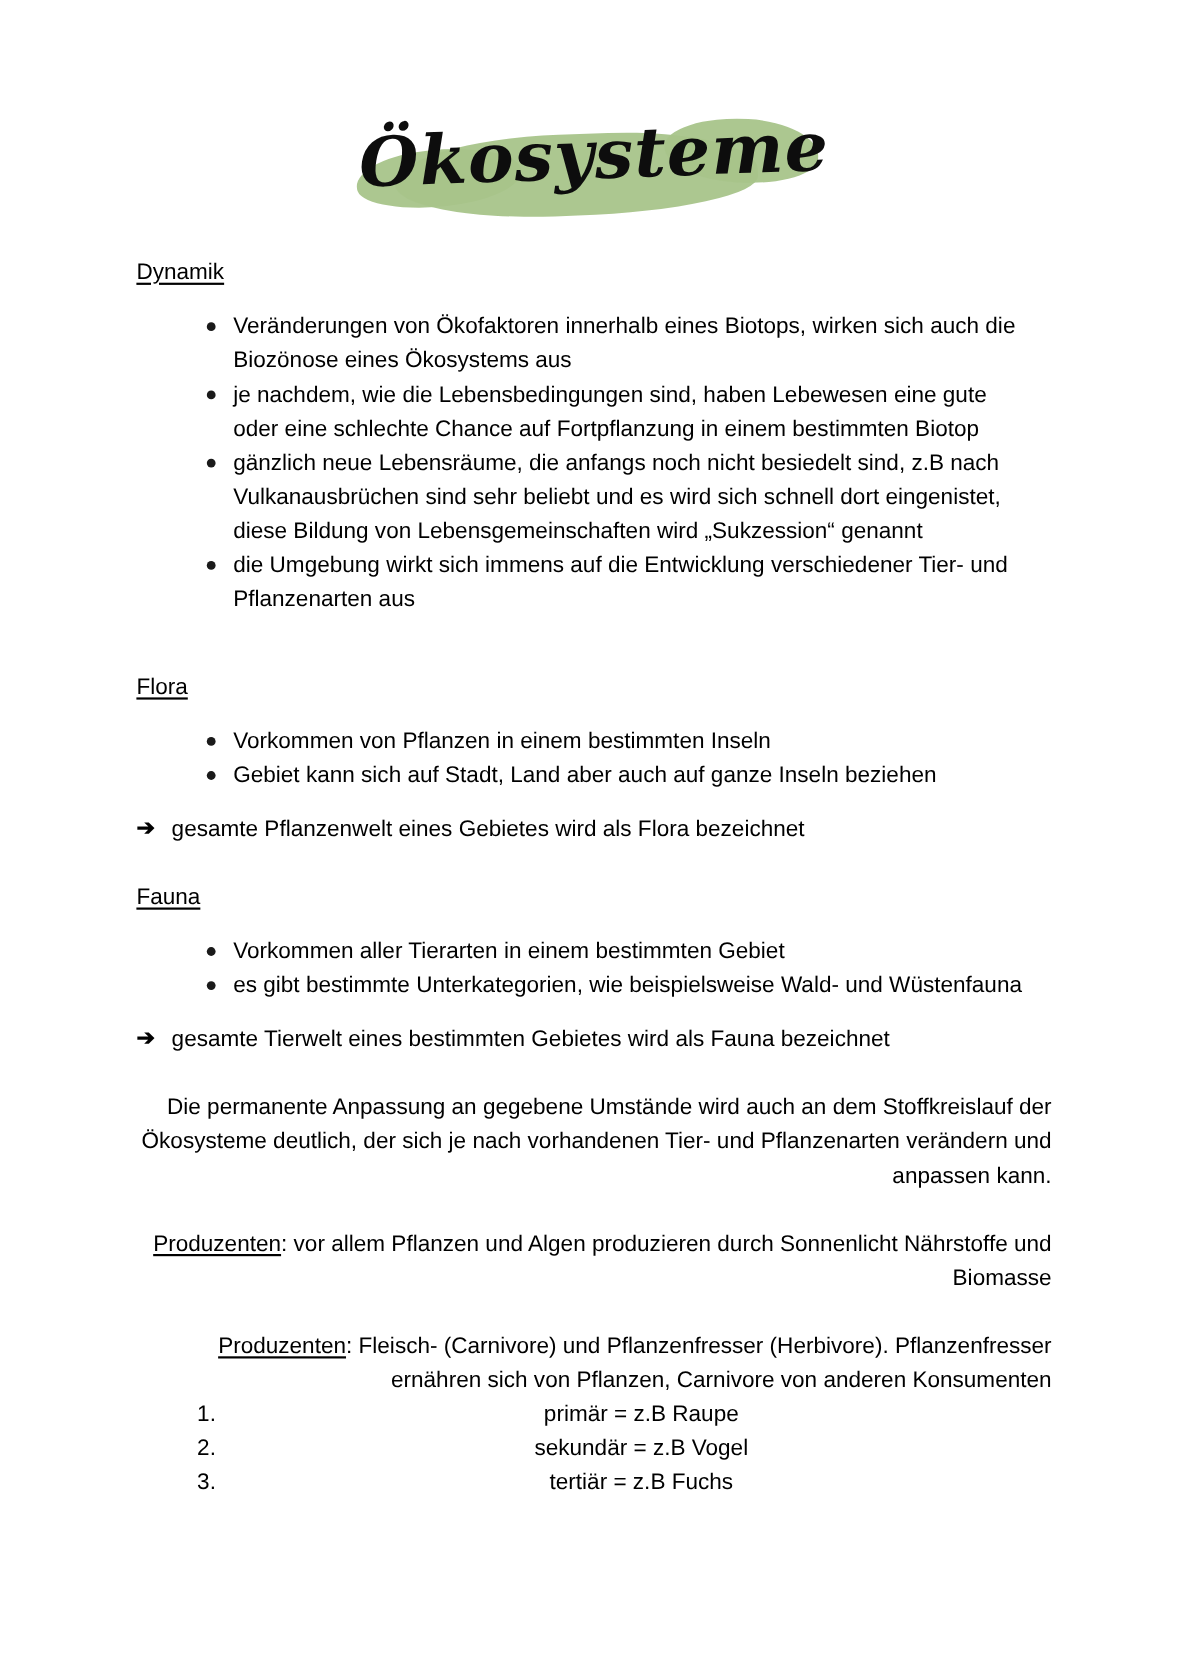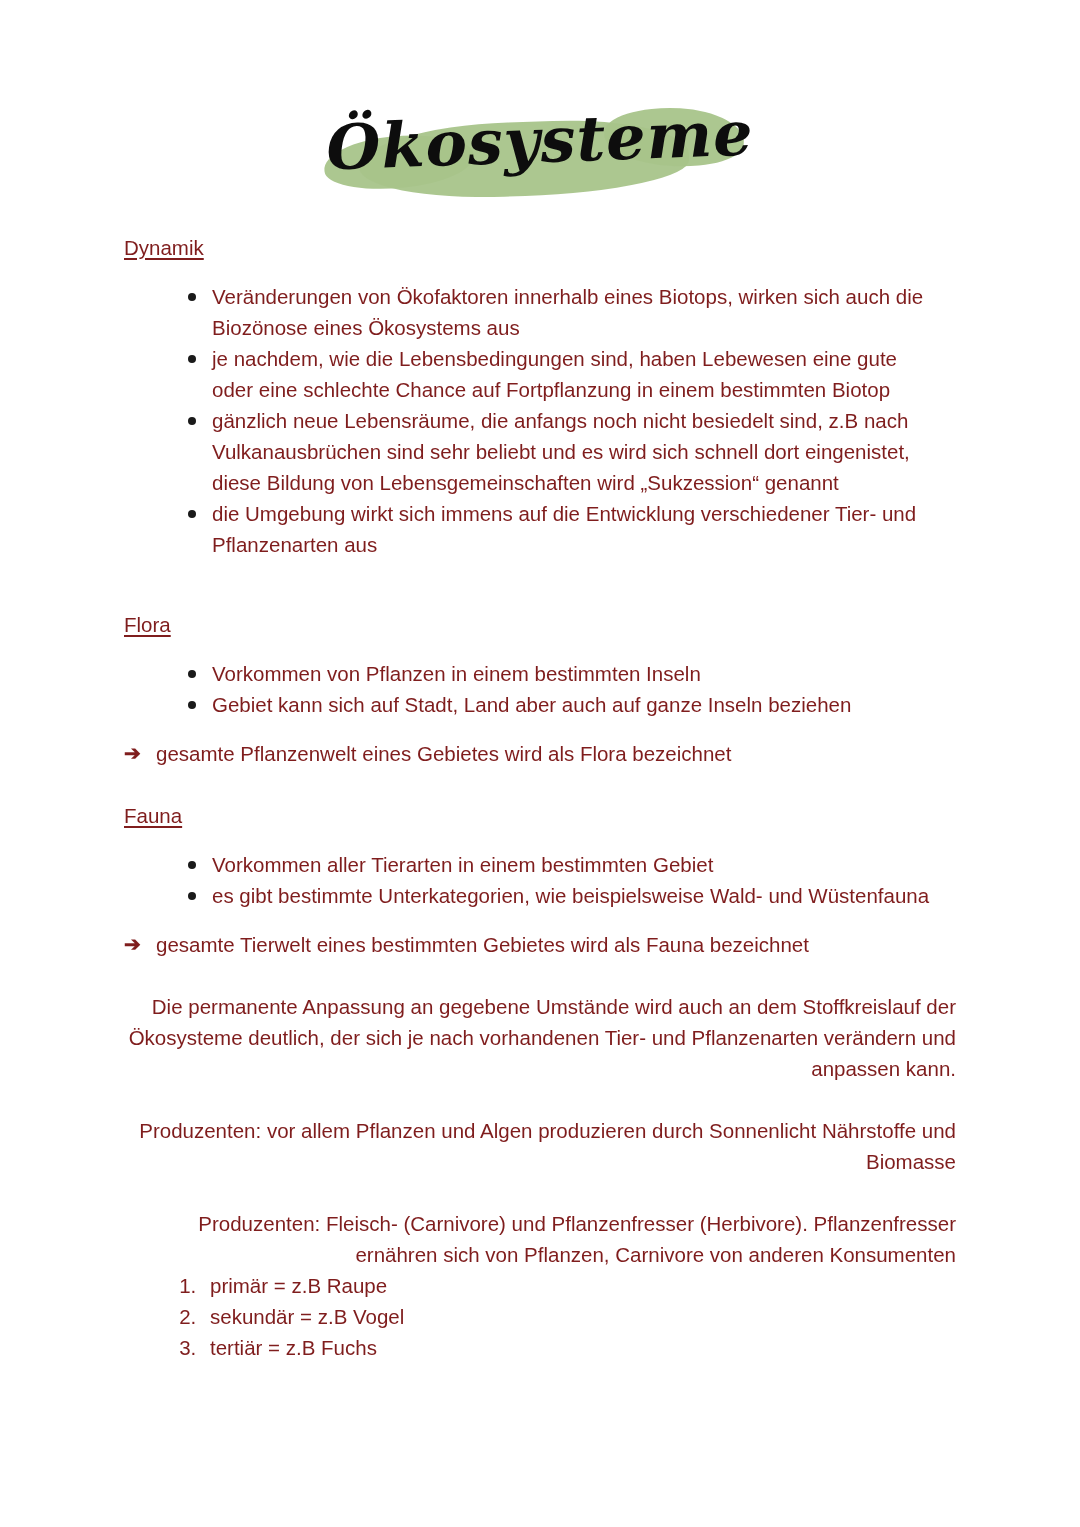--- a/index.html
+++ b/index.html
@@ -68,21 +68,21 @@
     letter-spacing: 1px;
     color: #0d0d0d;
     transform: rotate(-2deg);
     white-space: nowrap;
   }
 
   
   .doc {
     font-size: 20.5px;
     line-height: 31px;
-    color: #7f1d1d;
+    color: #000000;
   }
   .heading {
     text-decoration: underline;
     text-underline-offset: 3px;
     margin: 0 0 2px 0;
     font-size: 20.5px;
     line-height: 31px;
   }
   ul.bullets {
     list-style: none;
@@ -122,22 +122,24 @@
   }
   .gap-lg { height: 31px; }
   ol.numbered {
     margin: 0;
     padding: 0 0 0 78px;
     list-style: decimal;
   }
   ol.numbered > li {
     padding-left: 8px;
     margin: 0;
+    text-align: center;
   }
   .term {
+    text-decoration: underline;
     text-underline-offset: 3px;
   }
 </style>
 </head>
 <body>
 
 <div class="page">
 
   <div class="title-wrap">
     <div class="title-brush b2"></div>

